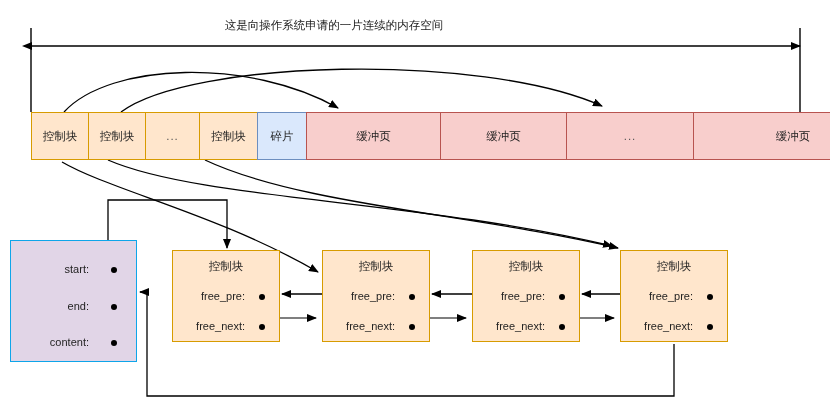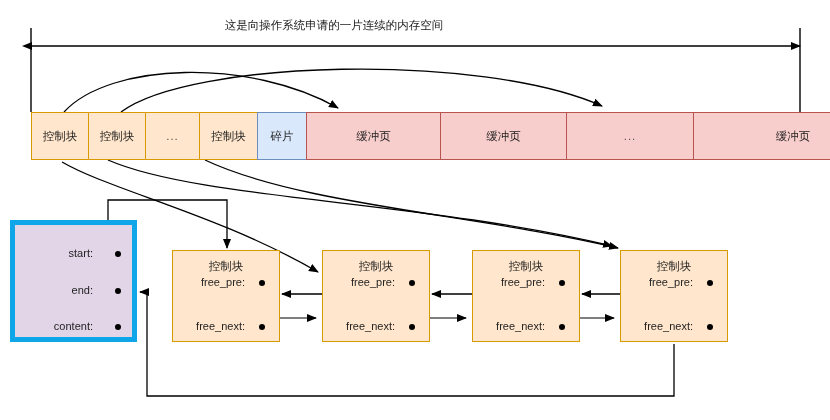--- a/index.html
+++ b/index.html
@@ -61,25 +61,25 @@
   .mem-cell:first-child { margin-left: 0; }
   .mem-cell.ctrl   { background: #ffe6cc; border-color: #d79b00; }
   .mem-cell.frag   { background: #dae8fc; border-color: #6c8ebf; text-align: right; }
   .mem-cell.buffer { background: #f8cecc; border-color: #b85450; }
   .mem-cell .dots { letter-spacing: 1px; color: #555; }
 
   
   #struct-box {
     position: absolute;
     left: 10px;
-    top: 220px;
+    top: 240px;
     width: 127px;
     height: 122px;
     background: #e1d5e7;
-    border: 5px solid #0ea5e9;
+    border: 1px solid #0ea5e9;
     box-sizing: border-box;
   }
   .struct-row {
     position: absolute;
     left: 0;
     width: 127px;
     height: 16px;
     display: flex;
     align-items: center;
     font-size: 11px;
@@ -136,21 +136,21 @@
     color: #1f1f1f;
   }
   .node-row .lbl {
     width: 72px;
     text-align: right;
   }
   .node-row .dotcell {
     width: 34px;
     text-align: center;
   }
-  .node-row.r1 { top: 24px; }
+  .node-row.r1 { top: 38px; }
   .node-row.r2 { top: 67px; align-items: flex-end; }
 
   #node-1 { left: 172px; }
   #node-2 { left: 322px; }
   #node-3 { left: 472px; }
   #node-4 { left: 620px; }
 </style>
 </head>
 <body>
 

